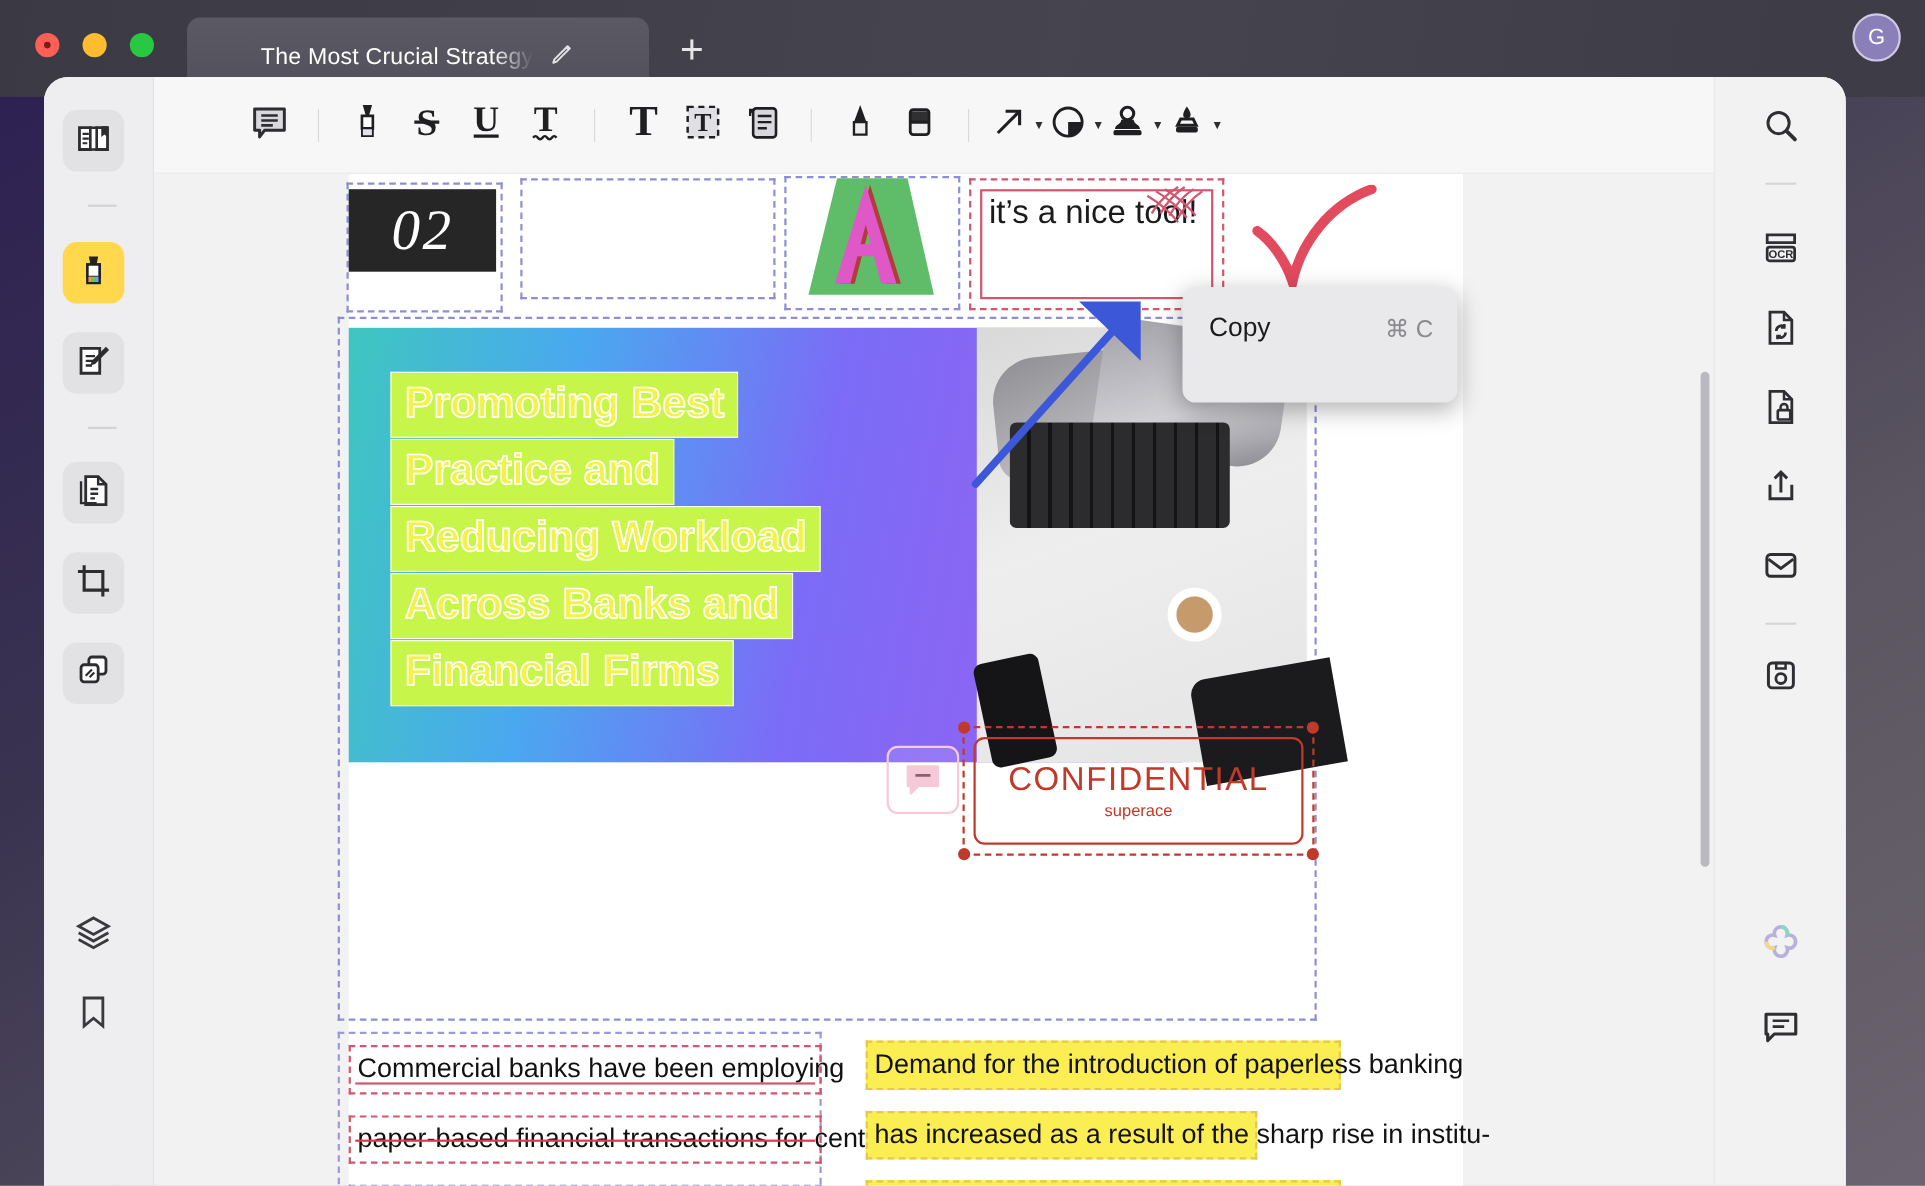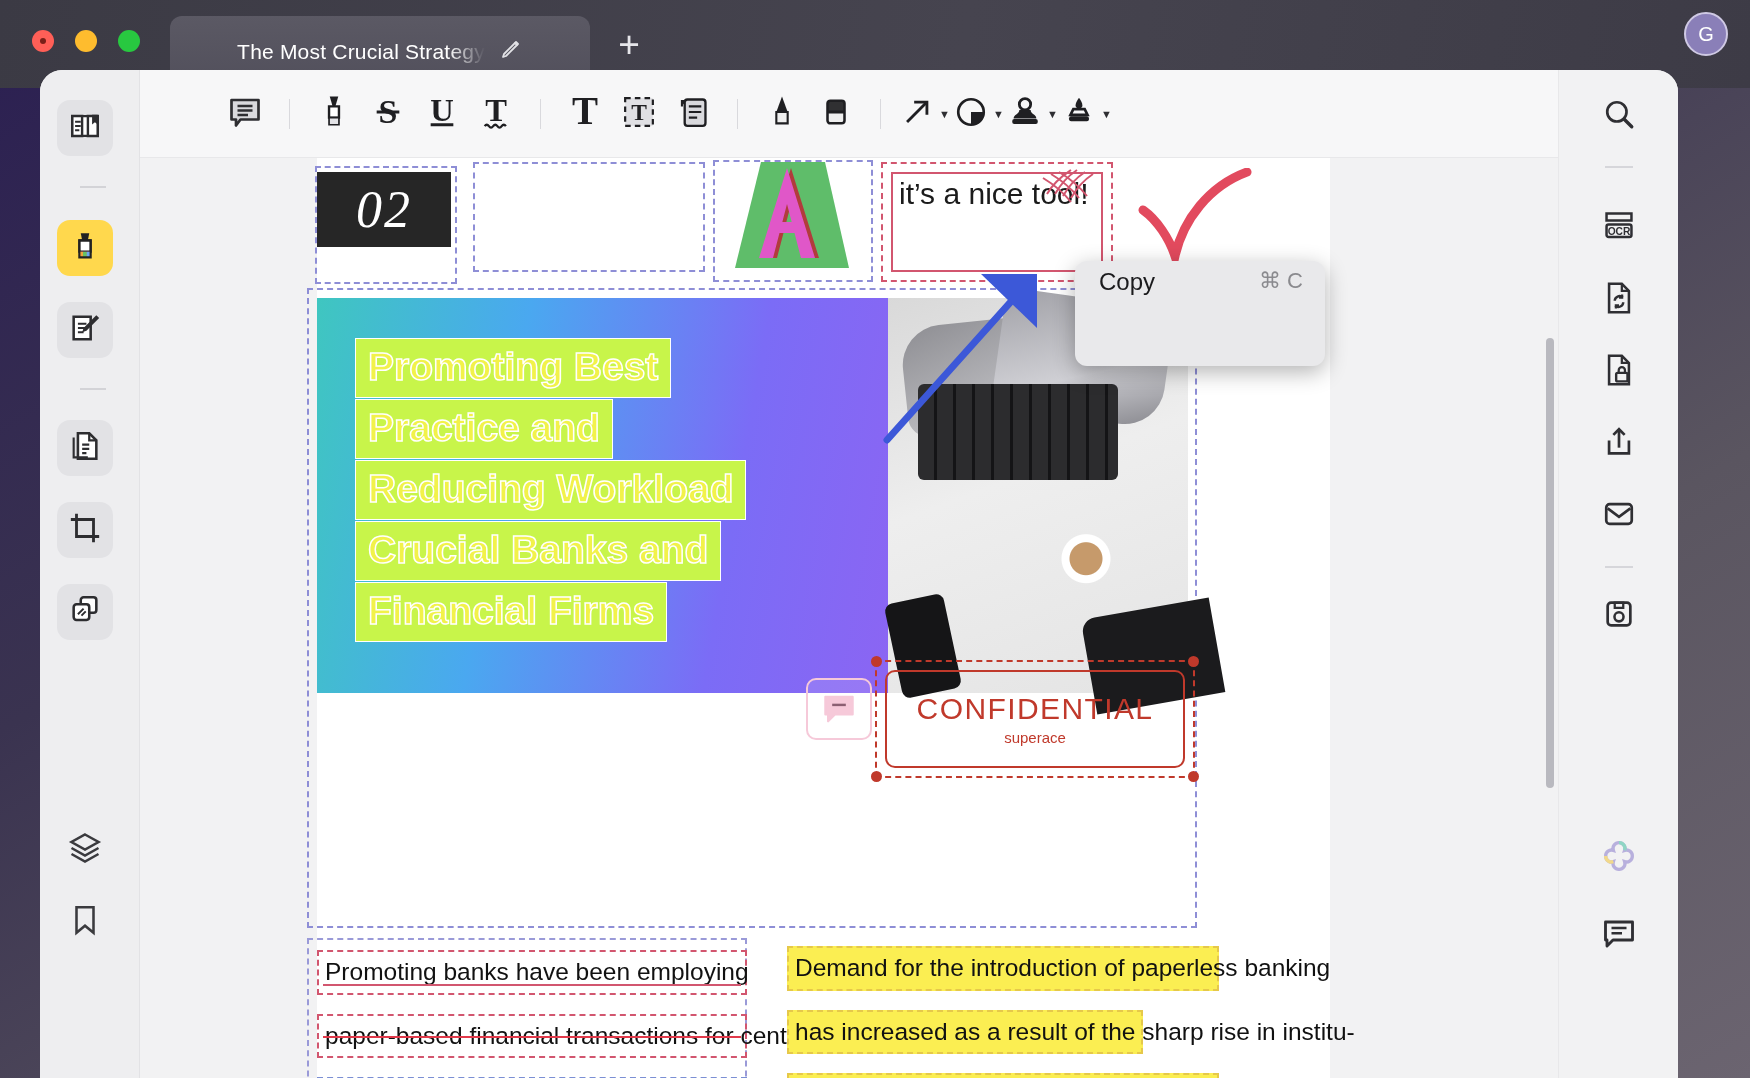--- a/index.html
+++ b/index.html
@@ -580,21 +580,21 @@
           <svg width="120" height="110" viewBox="0 0 120 110" fill="none">
             <path d="M6 42c14 10 26 28 32 46C46 52 72 18 110 4" stroke="#e24a5e" stroke-width="9" stroke-linecap="round" fill="none"></path>
           </svg>
         </div>
 
         <div class="dashbox" style="left:-10px; top:130px; width:890px; height:640px;"></div>
         <div class="banner">
           <div class="hl-line" style="top:40px">Promoting Best</div>
           <div class="hl-line" style="top:162px">Reducing Workload</div>
           <div class="hl-line" style="top:101px">Practice and</div>
-          <div class="hl-line" style="top:223px">Crucial Banks and</div>
+          <div class="hl-line" style="top:223px">Across Banks and</div>
           <div class="hl-line" style="top:284px">Financial Firms</div>
 
           <div class="commenticon">
             <svg width="34" height="30" viewBox="0 0 24 22" fill="none">
               <path d="M2 2h20v13H9l-5 5v-5H2z" fill="#f6c9d9" stroke="#f6c9d9" stroke-width="1.6" stroke-linejoin="round"></path>
               <path d="M7 8h10" stroke="#8b5f72" stroke-width="1.8"></path>
             </svg>
           </div>
         </div>
 
@@ -621,21 +621,21 @@
         </div>
         <div class="stampbox">
           <div class="stamptitle">CONFIDENTIAL</div>
           <div class="stampsub">superace</div>
         </div>
 
         <div class="dashbox" style="left:-10px; top:780px; width:440px; height:210px; border-color:#9a9ad8;"></div>
 
         <div class="col" style="left:0px; top:792px; width:436px;">
           <div class="txtline sel-red u-red justify" style="width:430px">
-            <span>Promoting   banks   have   been   employing</span>
+            <span>Commercial   banks   have   been   employing</span>
           </div>
           <div class="txtline sel-red s-red" style="width:430px">
             <span>paper-based  financial  transactions  for  centuries.</span>
           </div>
           <div class="txtline sel-blue sq" style="width:430px">
             
           </div>
           
           
         </div>
@@ -654,21 +654,21 @@
           
         </div>
 
       </div>
     </div>
 
     <div style="position:absolute; left:1035px; top:191px; width:250px; height:105px;
                 background:#e9e9eb; border-radius:12px; box-shadow:0 6px 22px rgba(0,0,0,.3);
                 padding:7px 0;">
 
-      <div style="height:44px; display:flex; align-items:flex-start; justify-content:space-between;
+      <div style="height:44px; display:flex; align-items:flex-end; justify-content:space-between;
                   padding:0 22px 0 24px;">
         <span style="font-size:24px; color:#1b1b1d;">Copy</span>
         <span style="font-size:22px; color:#8a8a8e;">⌘ C</span>
       </div>
 
     </div>
 
   </div>
 </div>
 

